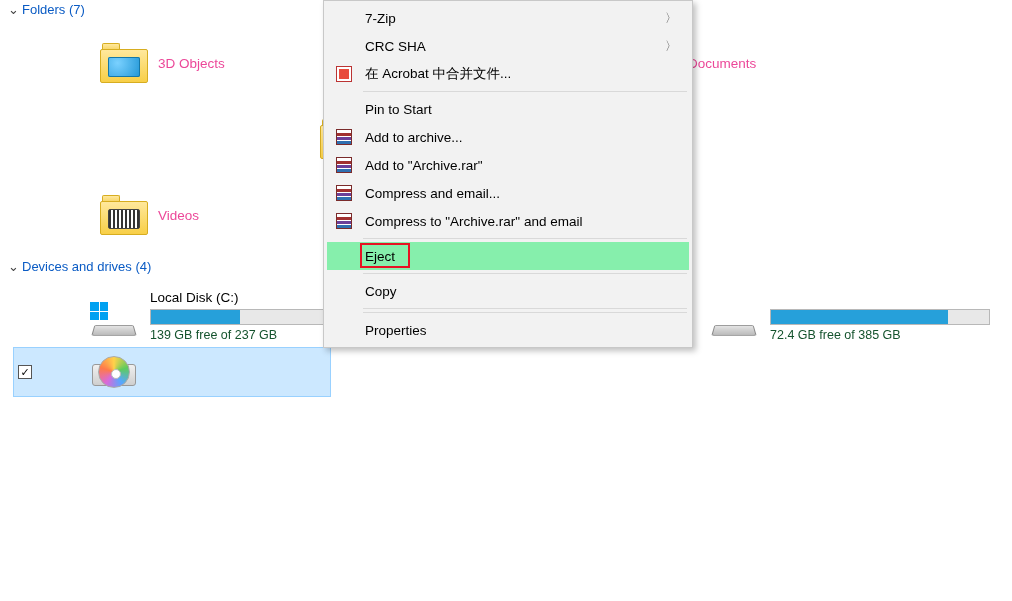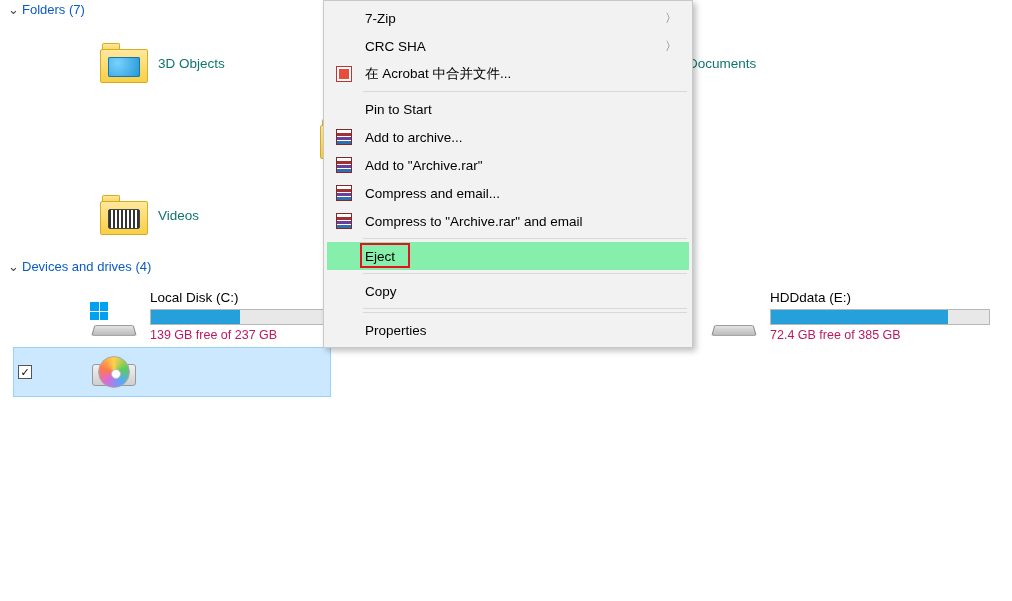--- a/index.html
+++ b/index.html
@@ -110,21 +110,21 @@
     left: 14px; top: 4px; width: 14px; height: 2px;
     background: #5a8fc8;
     box-shadow: 0 4px 0 #5a8fc8, 0 8px 0 #5a8fc8;
   }
   .inset-pic {
     background: linear-gradient(#7ec8f8 60%, #59a83b 60%);
     border: 2px solid #fff;
     box-shadow: 0 0 0 1px #aaa;
     top: 22px; height: 16px; width: 28px; left: 10px;
   }
-  .folder-label { font-size: 13.5px; color: #0f766e; }
+  .folder-label { font-size: 13.5px; color: #ec4899; }
 
   .drives-grid {
     display: flex;
     flex-wrap: wrap;
     padding-left: 80px;
     padding-top: 8px;
   }
   .drive-item {
     display: flex;
     align-items: flex-end;
@@ -147,21 +147,21 @@
   }
   .win-flag {
     position: absolute; left: 0; top: 0; width: 18px; height: 18px;
     display: grid; grid-template-columns: 1fr 1fr; grid-template-rows: 1fr 1fr; gap: 1px;
   }
   .win-flag div { background: #00a1f1; }
   .drive-info { flex: 1; }
   .drive-name { font-size: 13.5px; margin-bottom: 4px; }
   .drive-bar { width: 100%; height: 16px; border: 1px solid #b8b8b8; background: #e8e8e8; position: relative; }
   .drive-bar-fill { position: absolute; left: 0; top: 0; height: 100%; background: #26a0da; }
-  .drive-free { font-size: 12.5px; color: #be185d; margin-top: 3px; }
+  .drive-free { font-size: 12.5px; color: #14532d; margin-top: 3px; }
 
   .drive-selected {
     background: #cce8ff !important;
     outline: 1px solid #99d1ff;
   }
   .select-row {
     display: flex; align-items: center;
     width: 316px;
     padding: 4px 0 4px 4px;
     margin-left: 14px;
@@ -313,21 +313,20 @@
           </div>
         <div class="drive-free">139 GB free of 237 GB</div>
       </div>
     </div>
 
     <div class="drive-item" style="margin-right:0;">
       <div class="drive-icon">
         <div class="hdd-shape"></div>
       </div>
       <div class="drive-info">
-        <div class="drive-name">HDDdata (E:)</div>
         <div class="drive-bar">
             <div class="drive-bar-fill" style="width:81%"></div>
           </div>
         <div class="drive-free">72.4 GB free of 385 GB</div>
       </div>
     </div>
   </div>
 </div>
 
 <div class="select-row drive-selected">

